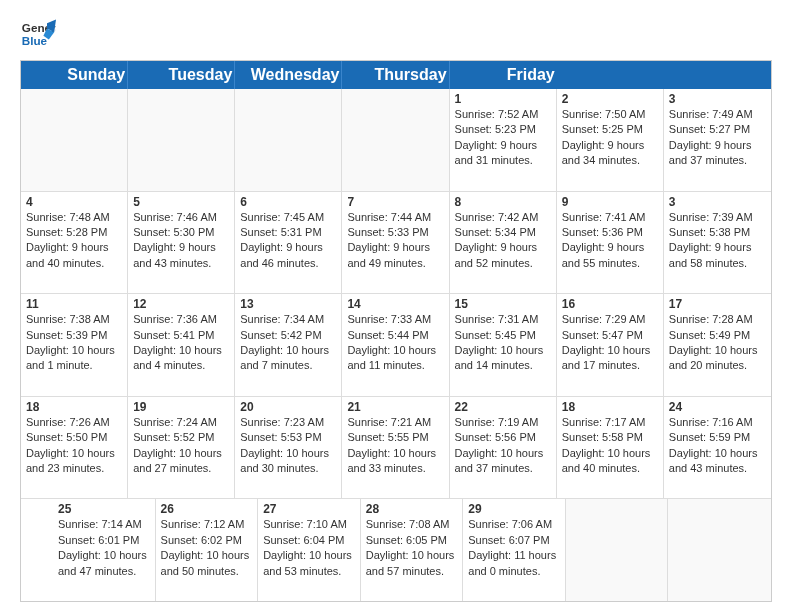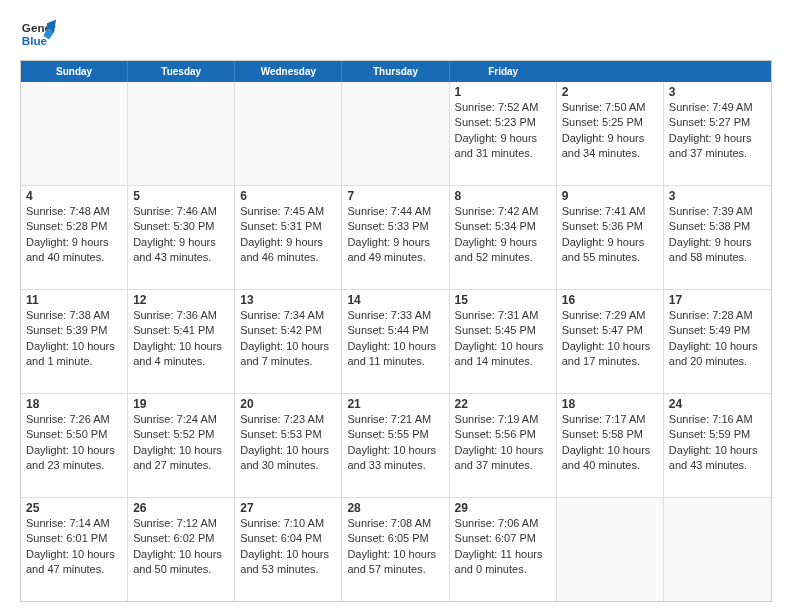--- a/index.html
+++ b/index.html
@@ -54,38 +54,38 @@
       border: 1px solid #ccc;
     }
     .cal-header-row {
       display: grid;
       grid-template-columns: repeat(7, 1fr);
       background: #1a6bb5;
     }
     .cal-header-cell {
       color: #fff;
       font-weight: bold;
-      font-size: 10px;
+      font-size: 16px;
       padding: 5px 2px;
-      text-align: center;
+      text-align: right;
       border-right: 1px solid #3a85cc;
     }
     .cal-header-cell:last-child { border-right: none; }
     .cal-body {
       flex: 1;
       display: flex;
       flex-direction: column;
     }
     .cal-row {
       flex: 1;
       display: grid;
       grid-template-columns: repeat(7, 1fr);
       border-bottom: 1px solid #ddd;
     }
-    .cal-row:last-child { border-bottom: none; }
+    .cal-row:last-child { border-bottom: none; margin-left: 32px; }
     .cal-cell {
       border-right: 1px solid #ddd;
       padding: 3px 5px;
       font-size: 9.5px;
       color: #333;
       background: #fff;
       vertical-align: top;
     }
     .cal-cell:last-child { border-right: none; }
     .cal-cell.empty { background: #f9f9f9; }

